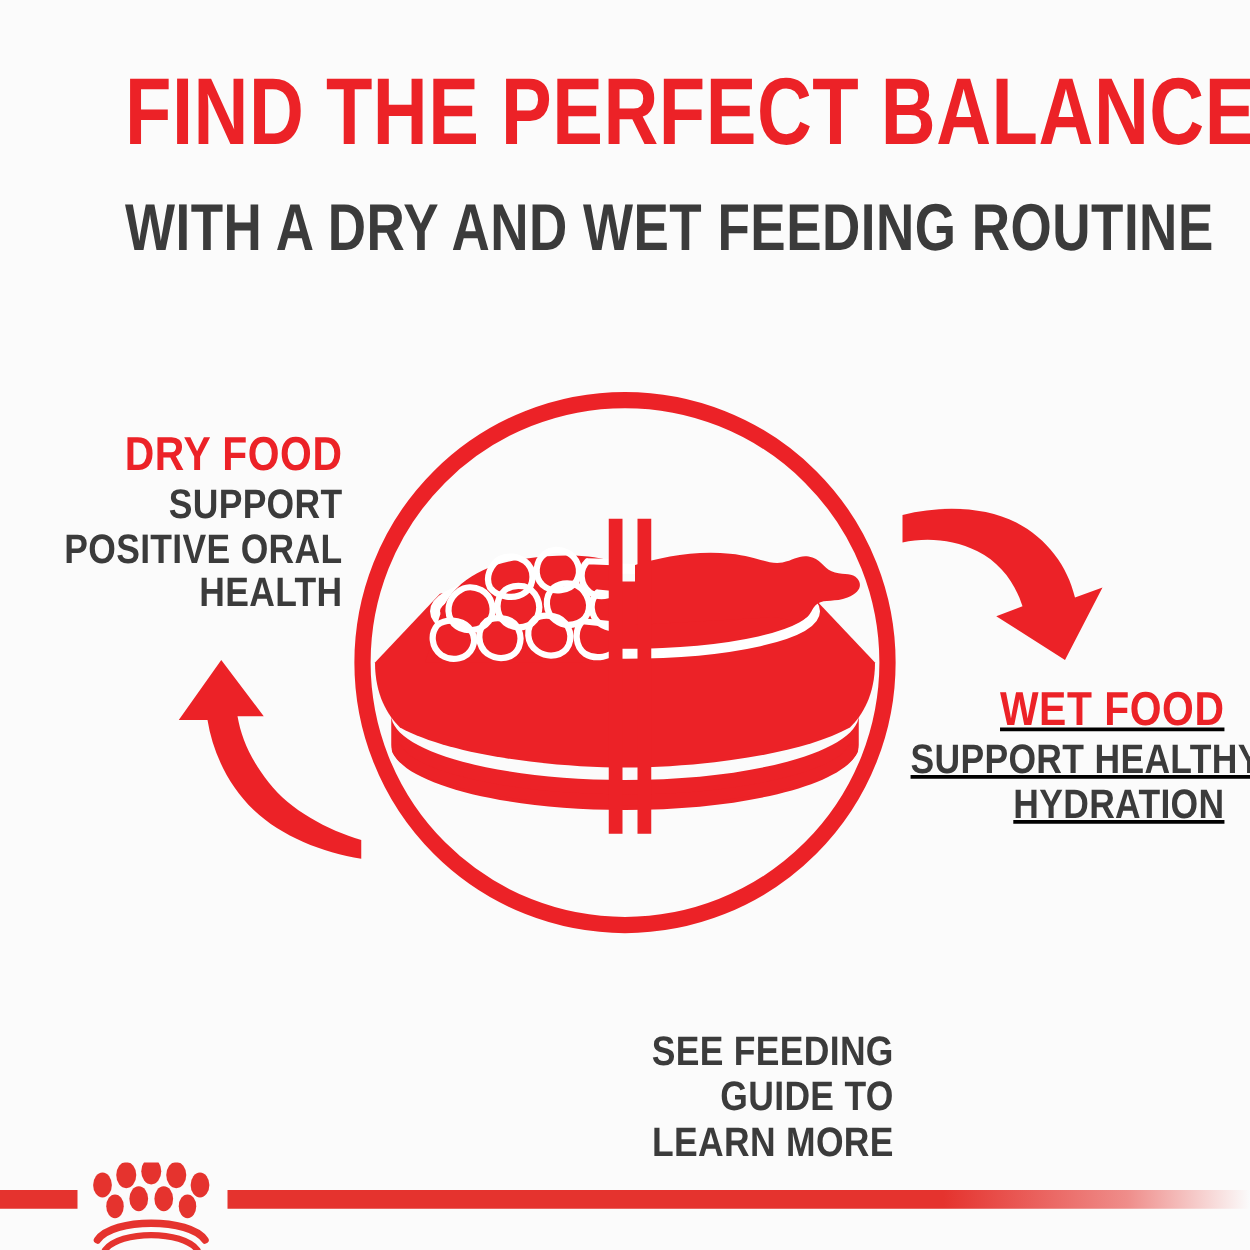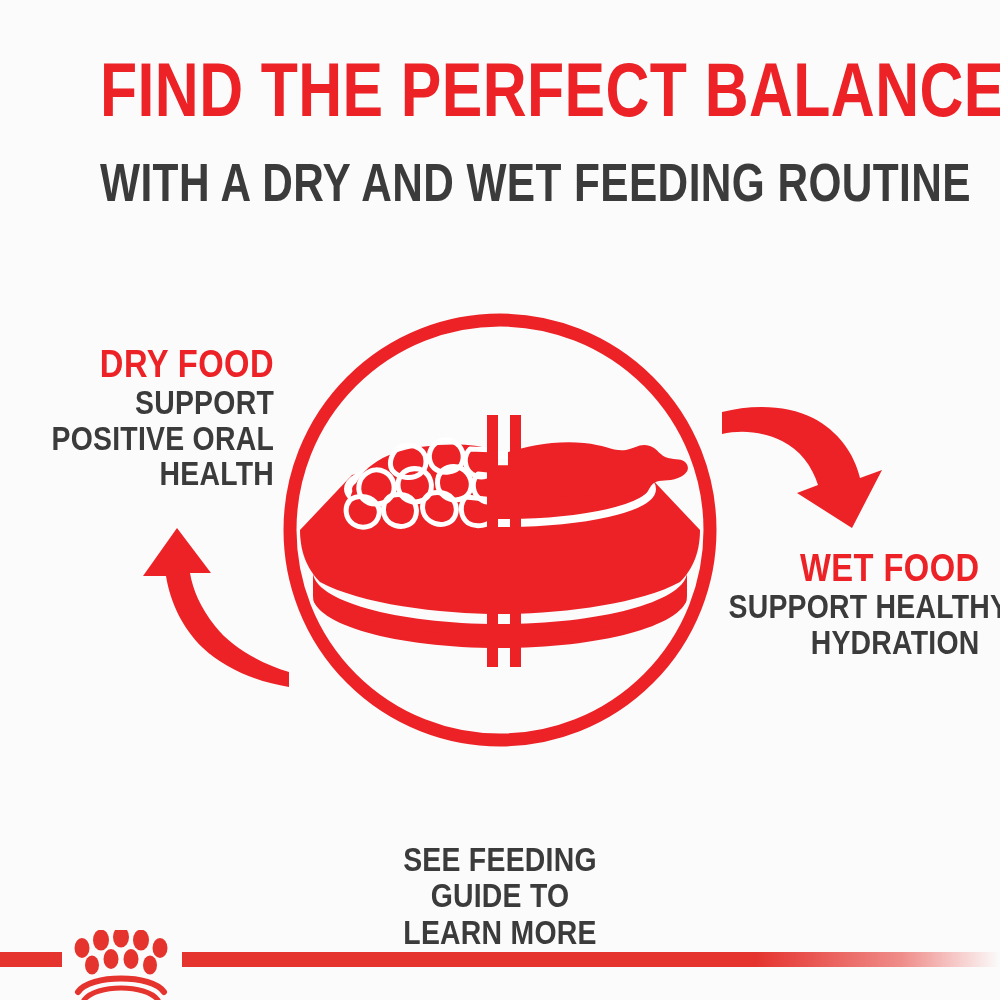--- a/index.html
+++ b/index.html
@@ -60,29 +60,29 @@
   .callout .body-line {
     font-size: 33px;
     font-weight: 700;
     color: #3b3b3b;
     letter-spacing: 0.3px;
     display: block;
     white-space: nowrap;
     transform: scaleX(0.86);
   }
   #callout-dry  { left: 8px;  top: 344px; width: 286px; }
-  #callout-wet  { left: 708px; top: 548px; width: 292px; }
+  #callout-wet  { left: 708px; top: 548px; width: 292px; text-decoration: underline; }
 
   
   #cta {
     position: absolute;
     left: 250px;
-    top: 842px;
+    top: 823px;
     width: 500px;
-    text-align: center;
+    text-align: right;
     line-height: 1.1;
   }
   #cta .body-line {
     display: block;
     font-size: 33px;
     font-weight: 700;
     color: #3b3b3b;
     letter-spacing: 0.3px;
     white-space: nowrap;
     transform: scaleX(0.86);

